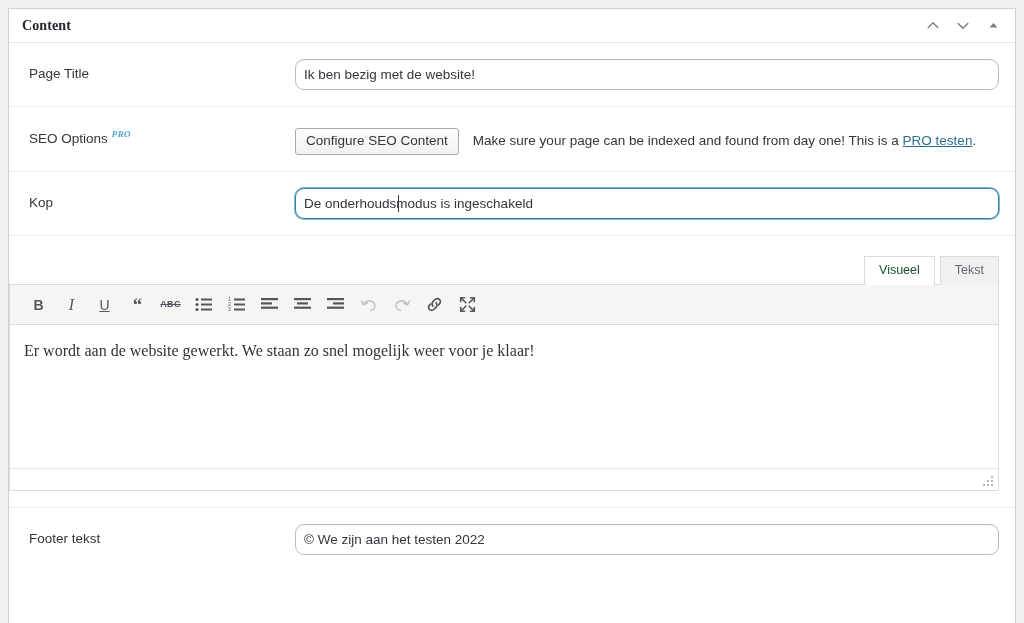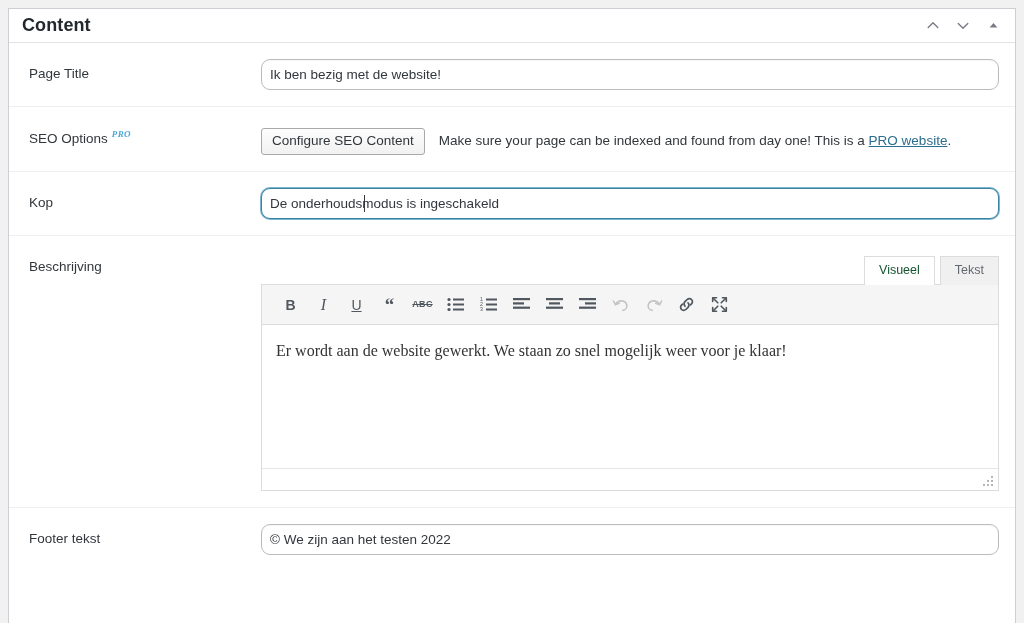--- a/index.html
+++ b/index.html
@@ -32,24 +32,25 @@
   
   .panel-header {
     position: relative;
     height: 34px;
     border-bottom: 1px solid #e2e4e7;
     display: flex;
     align-items: center;
     padding: 0 8px 0 13px;
   }
   .panel-title {
-    font-size: 18px;
+    font-size: 14px;
     font-weight: bold;
     color: #23282d;
     letter-spacing: .1px;
+    font-family: Liberation Serif, serif;
   }
   .header-actions {
     margin-left: auto;
     display: flex;
     align-items: center;
     gap: 2px;
   }
   .hdr-btn {
     width: 28px; height: 28px;
     display: flex; align-items: center; justify-content: center;
@@ -57,20 +58,21 @@
     color: #787c82;
   }
   .hdr-btn svg { display: block; }
 
   
   .rows { padding: 0; }
   .row {
     position: relative;
     display: flex;
     border-bottom: 1px solid #eeeeee;
+    gap: 34px;
   }
   .row:last-child { border-bottom: none; }
 
   .row-label {
     width: 252px;
     flex: 0 0 252px;
     padding: 22px 14px 22px 20px;
     font-size: 13.5px;
     color: #32373c;
     line-height: 1.3;
@@ -270,37 +272,36 @@
         </div>
       </div>
 
       <div class="row">
         <div class="row-label">
           <span>SEO Options</span><span class="pro-badge">PRO</span>
         </div>
         <div class="row-field">
           <div class="seo-line">
             <button class="btn-secondary">Configure SEO Content</button>
-            <div class="seo-desc"><span>Make sure your page can be indexed and found from day one! This is a </span><a href="#">PRO website</a><span>.</span></div>
+            <div class="seo-desc"><span>Make sure your page can be indexed and found from day one! This is a </span><a href="#">PRO testen</a><span>.</span></div>
           </div>
         </div>
       </div>
 
       <div class="row">
         <div class="row-label">Kop</div>
         <div class="row-field">
           <div class="caret-wrap">
             <input class="text-input focused" type="text" value="De onderhoudsmodus is ingeschakeld" style="">
             <div class="caret"></div>
           </div>
         </div>
       </div>
 
       <div class="row">
-        <div class="row-label">Beschrijving</div>
         <div class="row-field">
           <div class="editor-wrap">
 
             <div class="editor-tabs">
               <div class="editor-tab active">Visueel</div>
               <div class="editor-tab">Tekst</div>
             </div>
 
             <div class="editor-box">
 

